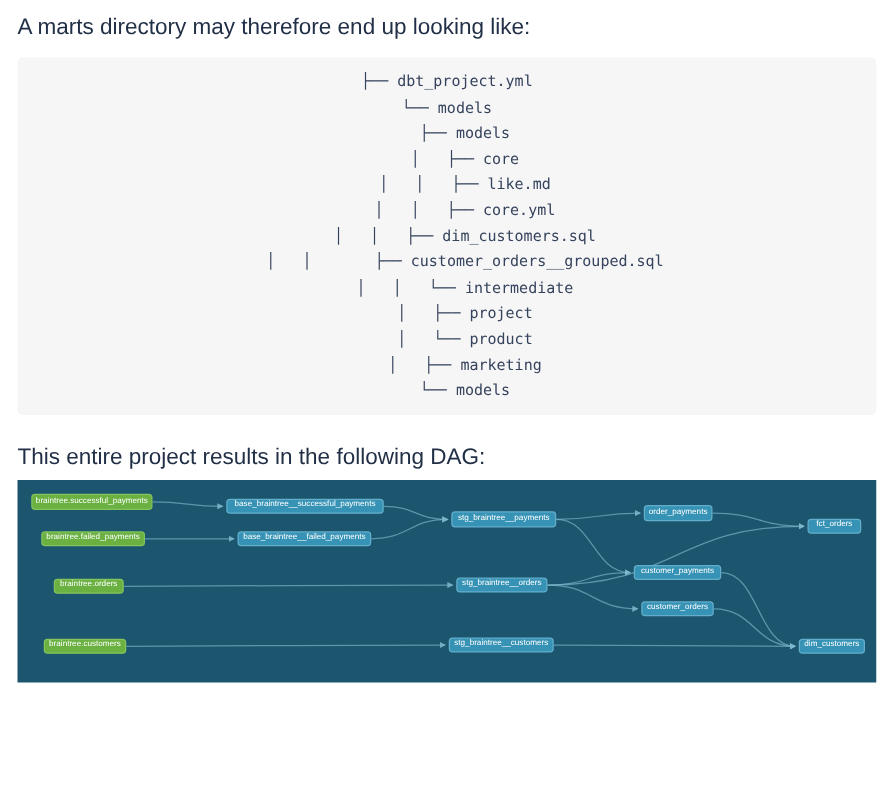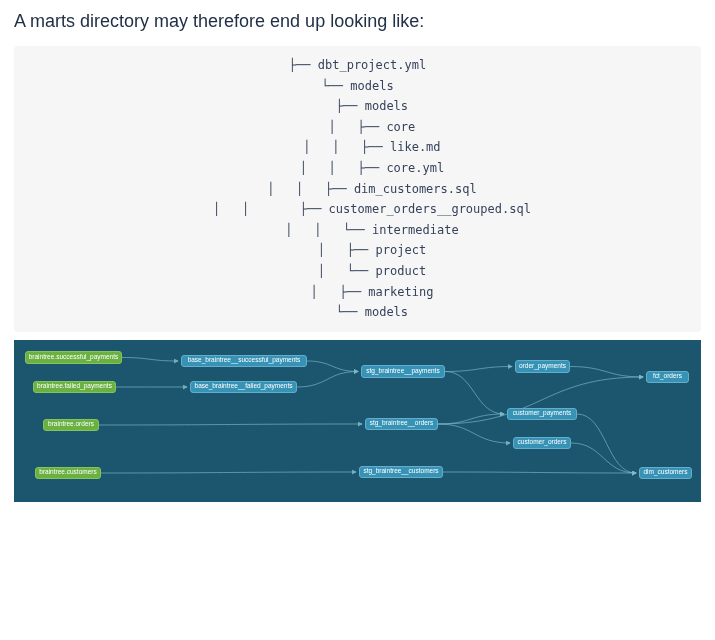--- a/index.html
+++ b/index.html
@@ -56,20 +56,21 @@
       <div class="code-line">    │   │   ├── core.yml</div>
       <div class="code-line">    │   │   ├── dim_customers.sql</div>
       <div class="code-line">    │   │       ├── customer_orders__grouped.sql</div>
       <div class="code-line">    │   │   └── intermediate</div>
       <div class="code-line">    │   ├── project</div>
       <div class="code-line">    │   └── product</div>
       <div class="code-line">    │   ├── marketing</div>
       <div class="code-line">    └── models</div>
     </div>
 
+  <p class="para dag-intro">This entire project results in the following DAG:</p>
 
   <div class="dag">
       <svg width="687" height="162">
         <defs>
           <marker id="arw" viewBox="0 0 6 6" refX="5" refY="3" markerWidth="5" markerHeight="5" orient="auto">
             <path d="M0,0 L6,3 L0,6 z" fill="#7cb9cd" fill-opacity="0.85"></path>
           </marker>
         </defs>
         <path d="M 108 17.5 C 136 17.5, 136 21, 164 21" fill="none" stroke="#7cb9cd" stroke-width="1" stroke-opacity="0.65" marker-end="url(#arw)"></path>
         <path d="M 102 47 C 137.5 47, 137.5 47, 173 47" fill="none" stroke="#7cb9cd" stroke-width="1" stroke-opacity="0.65" marker-end="url(#arw)"></path>

